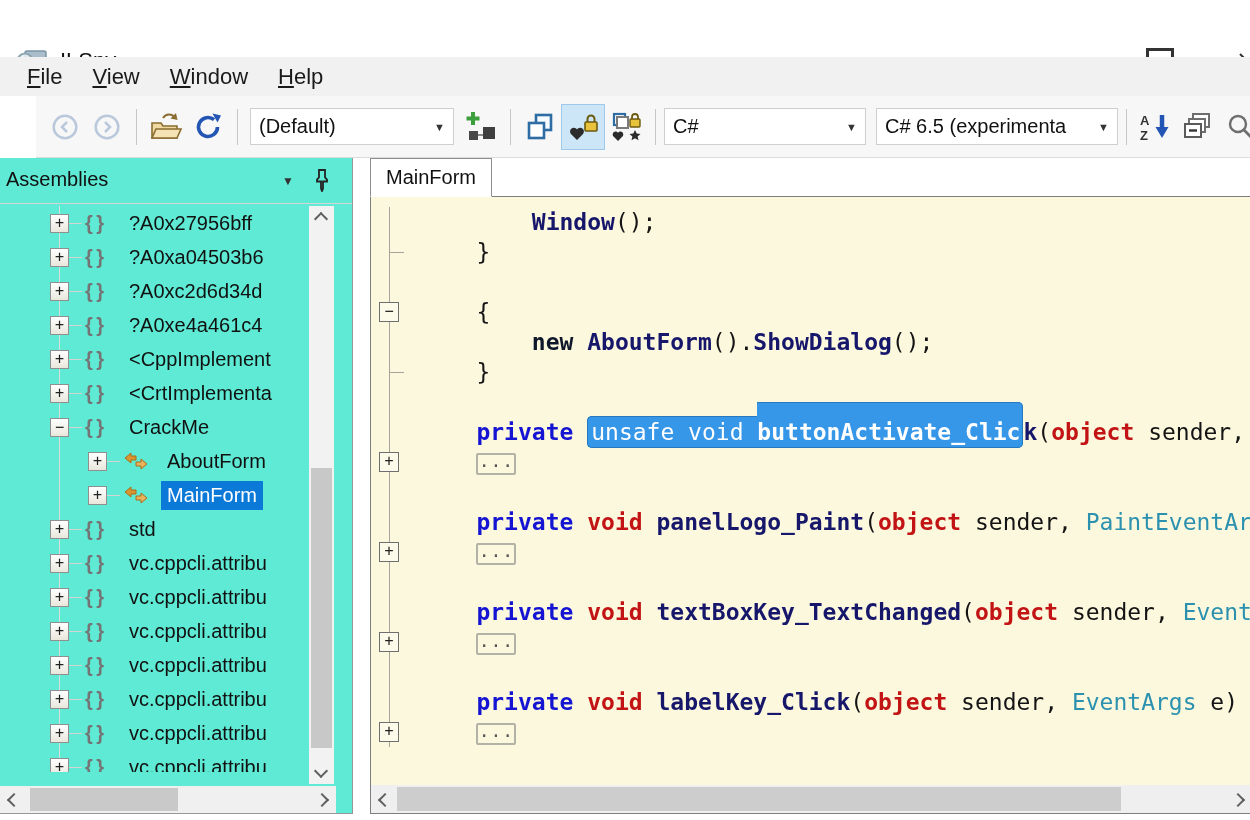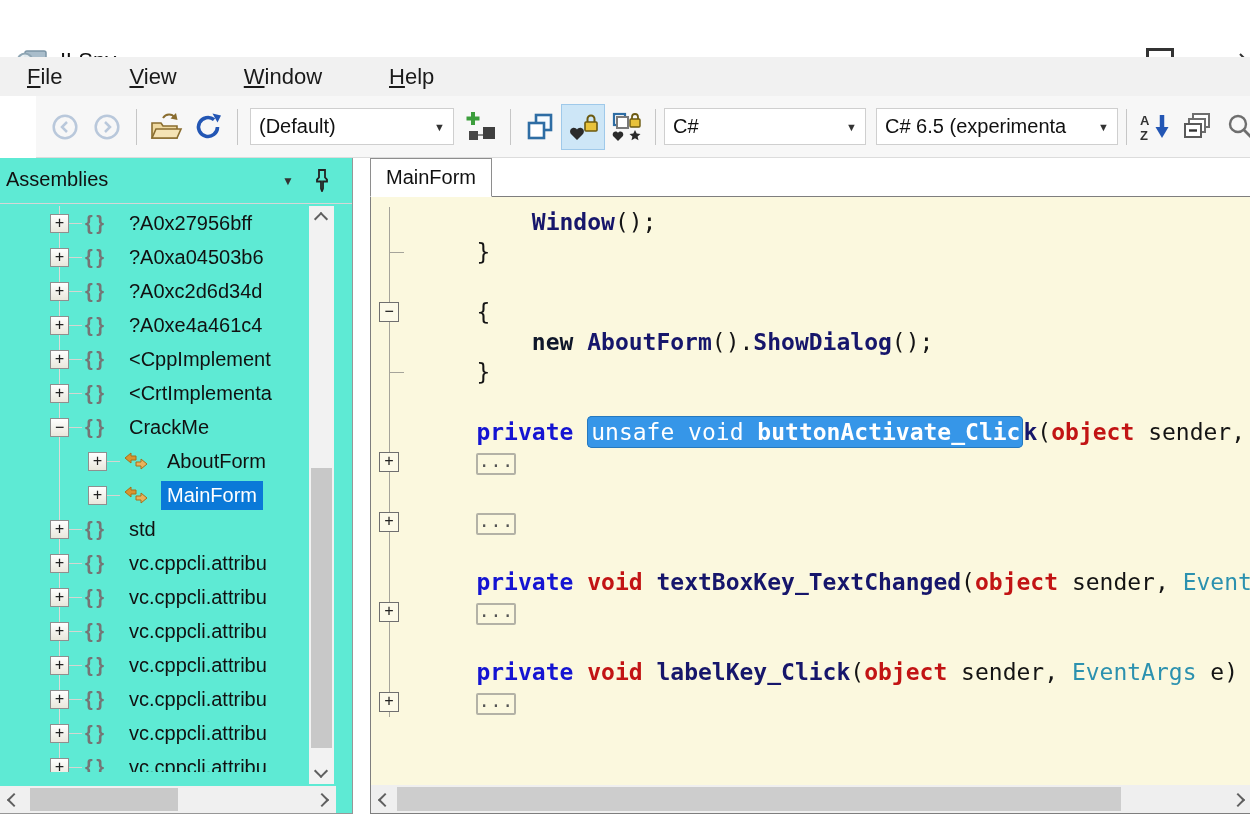--- a/index.html
+++ b/index.html
@@ -8,21 +8,21 @@
   
   .titlebar{position:absolute;top:0;left:0;right:0;height:57px;background:#fff;margin-top:34px;}
   .app-icon{position:absolute;left:14px;top:13px;}
   .win-title{position:absolute;left:60px;top:14px;font-size:22px;color:#111;}
   .win-btn{position:absolute;top:10px;width:44px;height:36px;display:flex;align-items:center;justify-content:center;}
   .btn-min{left:1054px}.btn-max{left:1138px}.btn-close{left:1226px}
   .min-glyph{width:22px;height:0;border-top:3px solid #333;}
   .max-glyph{width:22px;height:22px;border:3px solid #333;}
   
   .menubar{position:absolute;top:57px;left:0;right:0;height:39px;background:#f1f1f1;
-           display:flex;align-items:center;padding-left:12px;gap:37px;}
+           display:flex;align-items:center;padding-left:12px;}
   .menu-item{font-size:22px;padding:0 15px;color:#1a1a1a;}
   .menu-item::first-letter{text-decoration:underline;}
   
   .toolbar{position:absolute;top:96px;left:0;right:0;height:61px;background:#f7f7f7;
            border-bottom:1px solid #dcdcdc;display:flex;align-items:center;padding-left:8px;margin-left:36px;}
   .tb-btn{width:42px;height:44px;display:flex;align-items:center;justify-content:center;flex:none;}
   .tb-btn.active{background:#cde6f7;border:1px solid #9fc9ea;}
   .tb-sep{width:1px;height:36px;background:#c6c6c6;margin:0 8px;flex:none;}
   .combo{height:35px;background:#fff;border:1px solid #cfcfcf;display:flex;align-items:center;
          padding:0 8px;font-size:20px;flex:none;justify-content:space-between;color:#111;}
@@ -83,21 +83,21 @@
   .codetext{font-family:"DejaVu Sans Mono",monospace;font-size:23px;white-space:pre;color:#141414;padding-left:4px;}
   .t-p{color:#141414;}
   .t-kw{color:#1414d2;font-weight:bold;}
   .t-vt{color:#c21414;font-weight:bold;}
   .t-m{color:#16166b;font-weight:bold;}
   .t-ty{color:#2b91af;}
   .t-new{color:#0f172a;font-weight:bold;}
   .t-sel{background:#3696e8;color:#fff;border:1px solid #2679be;border-right:none;
          border-radius:5px 0 0 5px;padding:2px 0 2px 3px;}
   .t-selb{background:#3696e8;color:#fff;font-weight:bold;border:1px solid #2679be;border-left:none;
-          border-radius:0 5px 5px 0;padding:2px 2px 2px 0;}
+          border-radius:0 5px 5px 0;padding:16px 2px 2px 0;}
   .t-fold{display:inline-block;width:40px;height:22px;border:2px solid #b3b2a6;border-radius:2px;
           box-sizing:border-box;color:#555;font-size:18px;line-height:12px;text-align:center;
           letter-spacing:1px;vertical-align:middle;}
   .code-hscroll{position:absolute;left:0;right:0;bottom:0;height:28px;background:#efefef;}
   .code-hscroll .c-left{position:absolute;left:9px;top:10px;}
   .code-hscroll .c-right{position:absolute;right:7px;top:10px;}
   .code-hthumb{position:absolute;top:2px;bottom:2px;left:26px;width:724px;background:#cdcdcd;}
 </style>
 </head>
 <body>
@@ -419,20 +419,24 @@
           <div class="gutter">
             <span class="g-plus">+</span>
           </div>
           <div class="codetext"><span class="t-p">    </span><span class="t-fold">...</span></div>
         </div>
         <div class="code-row">
           <div class="gutter"></div>
           <div class="codetext"></div>
         </div>
         <div class="code-row">
+          <div class="gutter"></div>
+          <div class="codetext"><span class="t-p">    </span><span class="t-kw">private</span><span class="t-p"> </span><span class="t-vt">void</span><span class="t-p"> </span><span class="t-m">panelLogo_Paint</span><span class="t-p">(</span><span class="t-vt">object</span><span class="t-p"> sender, </span><span class="t-ty">PaintEventAr</span></div>
+        </div>
+        <div class="code-row">
           <div class="gutter">
             <span class="g-plus">+</span>
           </div>
           <div class="codetext"><span class="t-p">    </span><span class="t-fold">...</span></div>
         </div>
         <div class="code-row">
           <div class="gutter"></div>
           <div class="codetext"></div>
         </div>
         <div class="code-row">

